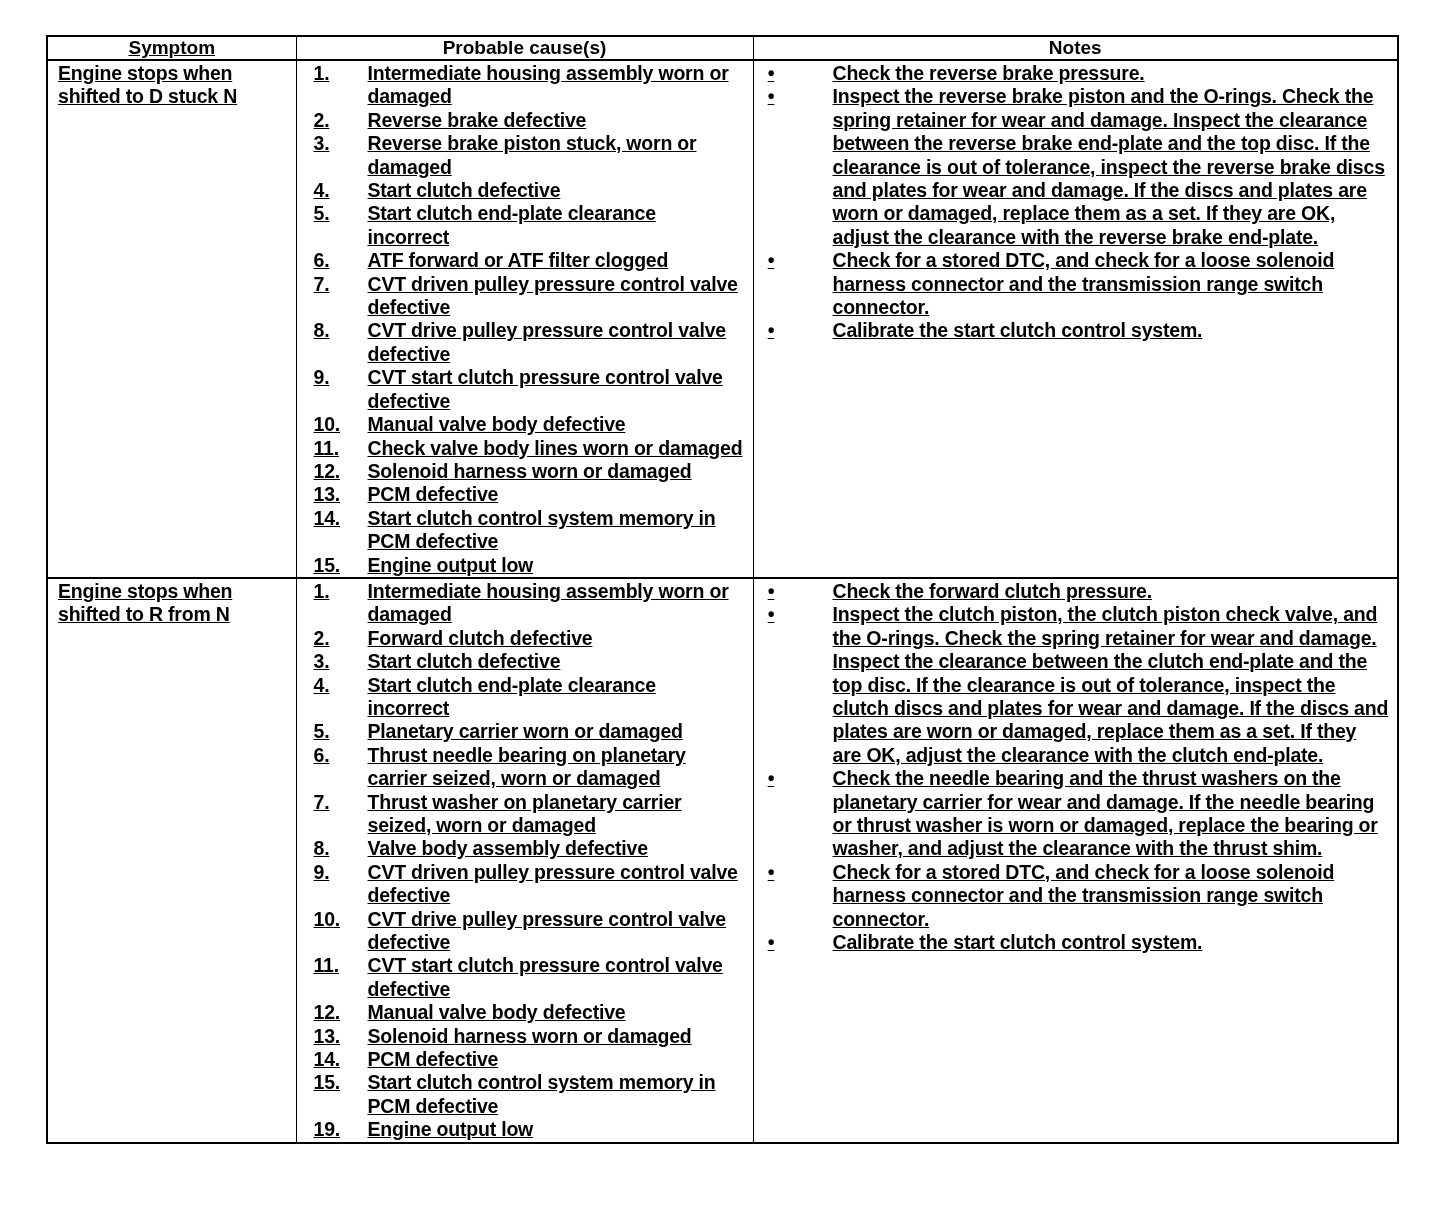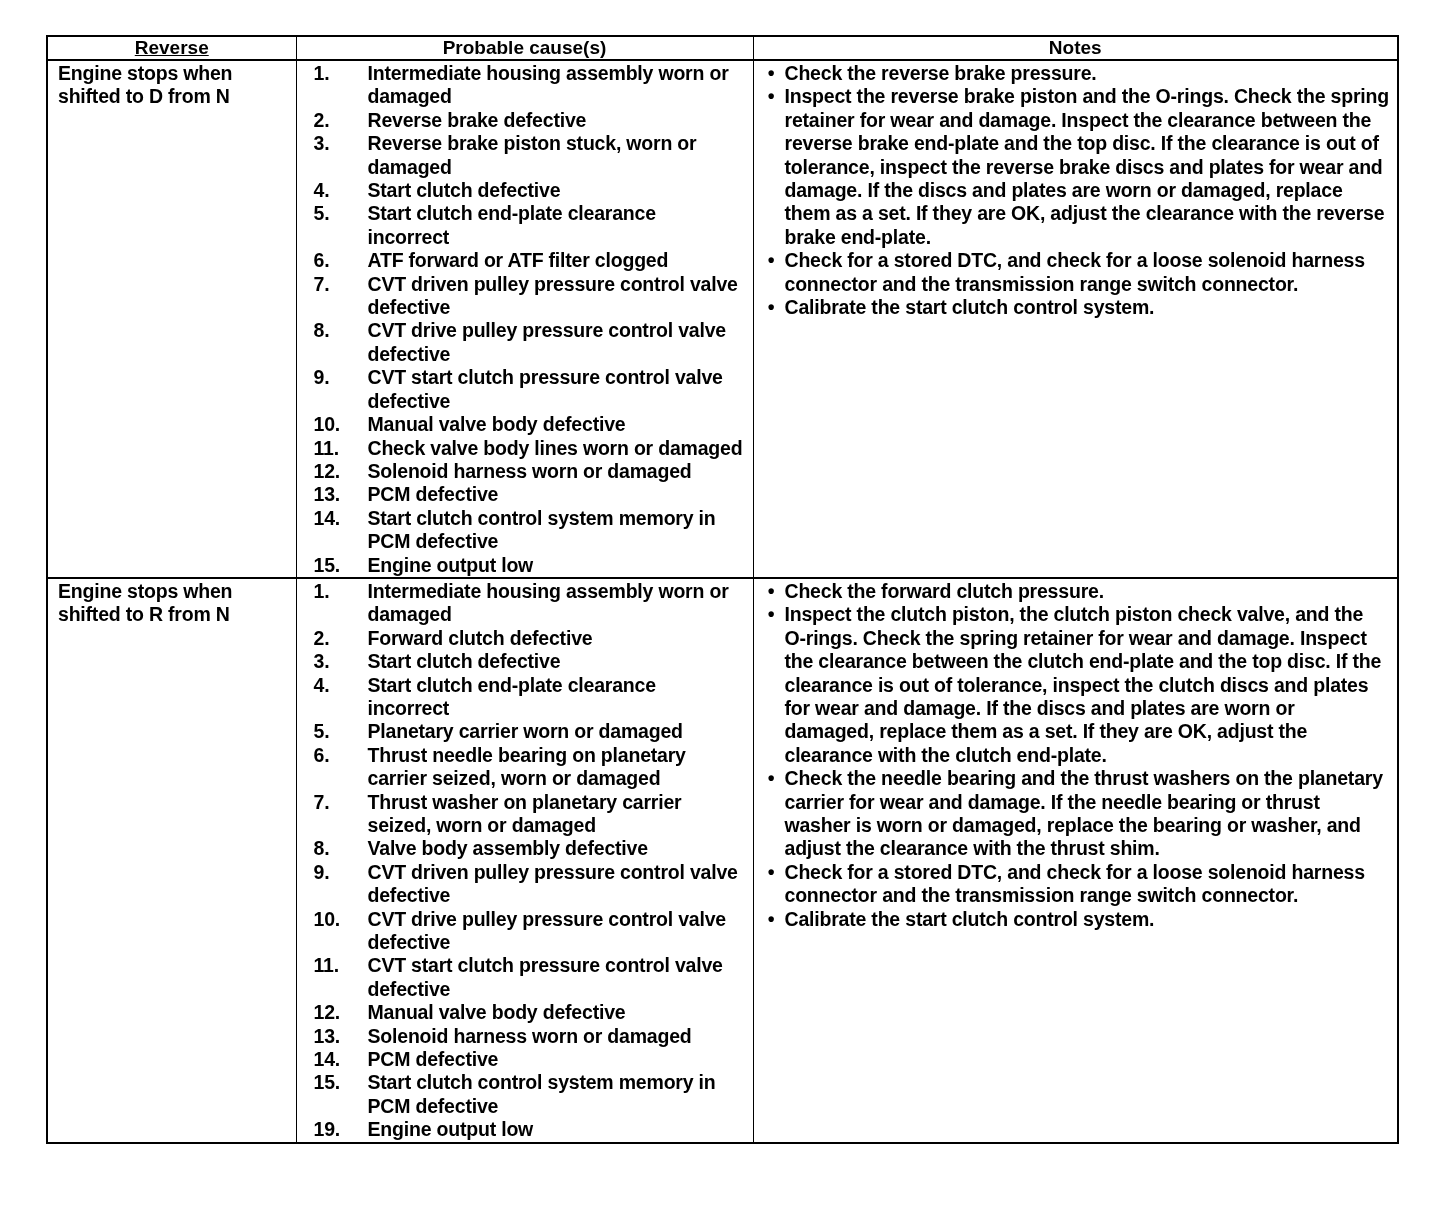--- a/index.html
+++ b/index.html
@@ -40,20 +40,21 @@
   th.sym-head { text-decoration: underline; }
   td {
     vertical-align: top;
     border: 1px solid #000;
     border-top: 2px solid #000;
     padding: 0;
     font-size: 19.5px;
     font-weight: bold;
     line-height: 23.4px;
     letter-spacing: -0.2px;
+    text-decoration: underline;
   }
   td.sym {
     padding-left: 10px;
     padding-top: 1px;
   }
   td.sym div { white-space: nowrap; }
   td.cause {
     padding-top: 1px;
   }
   .cause-item {
@@ -79,43 +80,44 @@
   }
   .note-bullet {
     width: 31px;
     flex: 0 0 31px;
     text-align: center;
     padding-left: 4px;
     box-sizing: border-box;
   }
   .note-text {
     flex: 1;
+    margin-left: 48px;
   }
 </style>
 </head>
 <body>
 
 <table class="trouble">
   <colgroup>
     <col class="c-sym">
     <col class="c-cause">
     <col class="c-notes">
   </colgroup>
   <thead>
     <tr>
-      <th class="sym-head">Reverse</th>
+      <th class="sym-head">Symptom</th>
       <th>Probable cause(s)</th>
       <th>Notes</th>
     </tr>
   </thead>
   <tbody id="tbody">
       <tr>
         <td class="sym">
           <div>Engine stops when</div>
-          <div>shifted to D from N</div>
+          <div>shifted to D stuck N</div>
         </td>
         <td class="cause">
           <div class="cause-item">
             <span class="cause-num">1.</span>
             <span class="cause-text">Intermediate housing assembly worn or damaged</span>
           </div>
           <div class="cause-item">
             <span class="cause-num">2.</span>
             <span class="cause-text">Reverse brake defective</span>
           </div>

